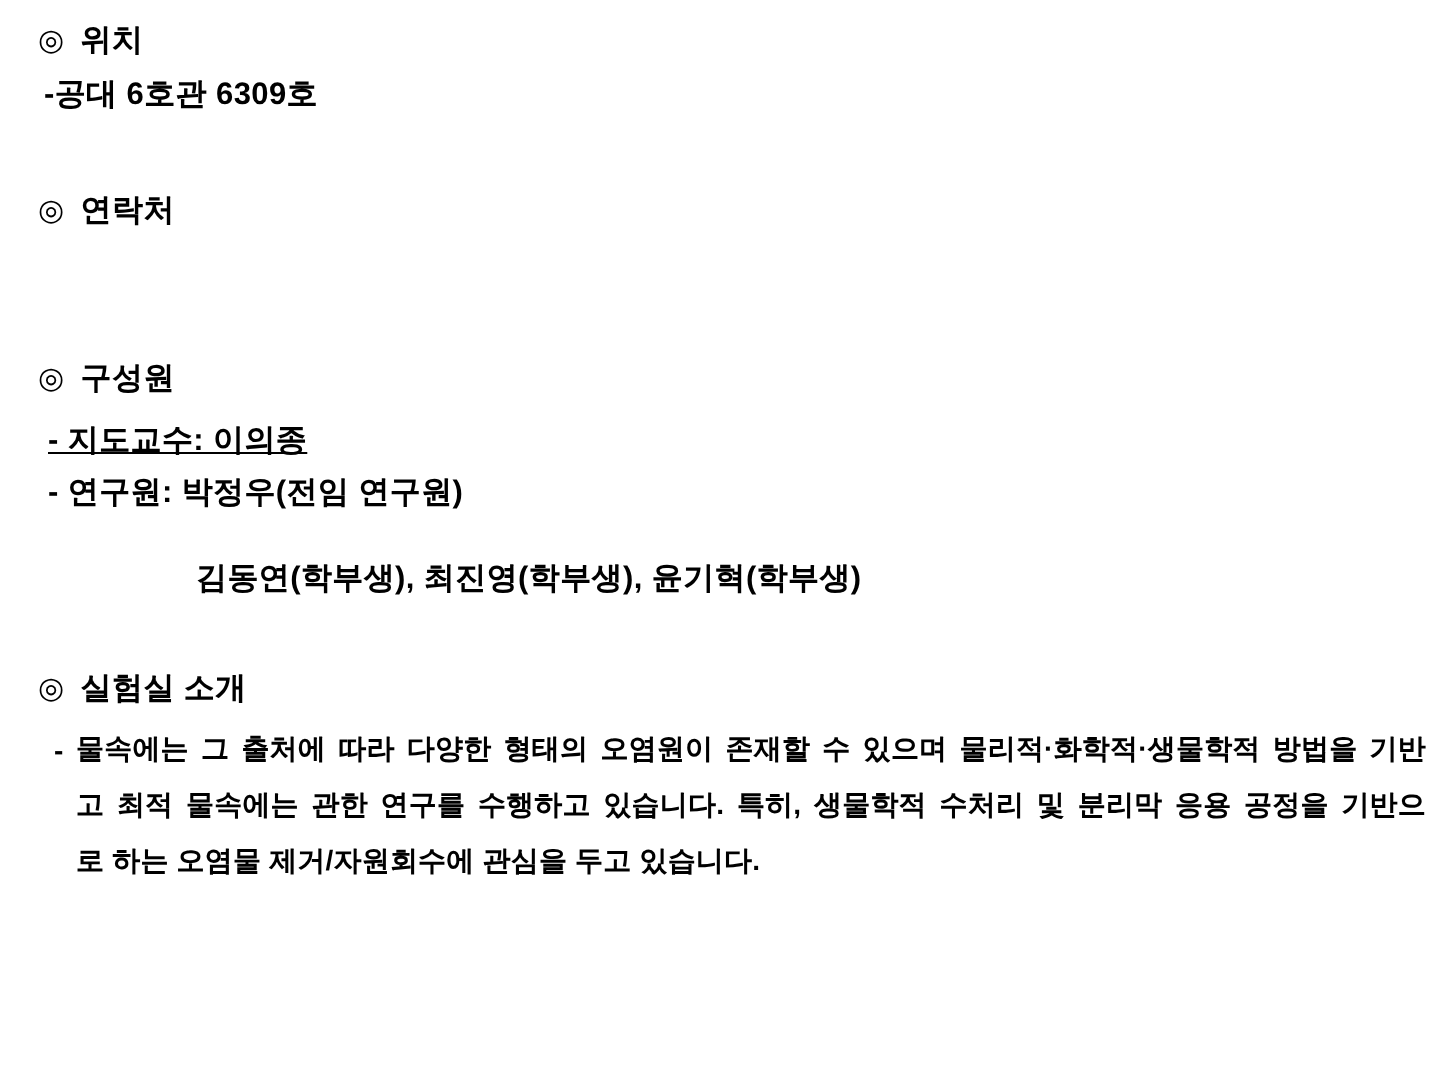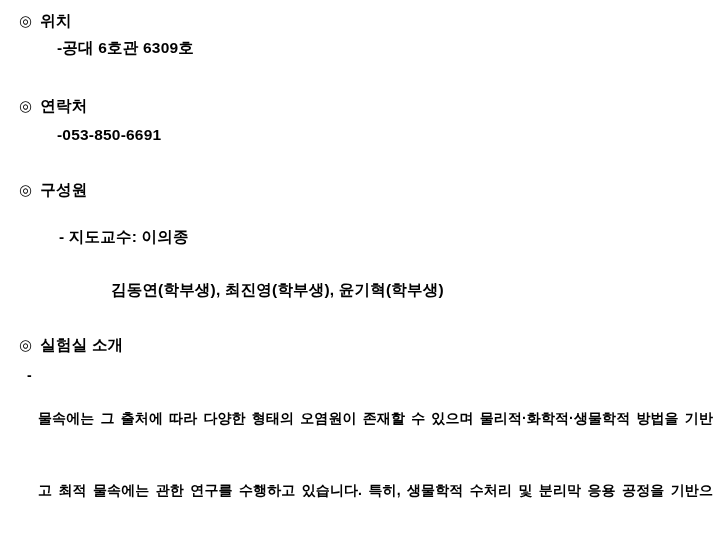--- a/index.html
+++ b/index.html
@@ -26,35 +26,33 @@
     letter-spacing: 0.2px;
   }
   .heading .marker {
     font-size: 15px;
     margin-right: 8px;
   }
   .item {
     font-size: 15.5px;
     line-height: 18px;
     letter-spacing: 0.2px;
-    margin-left: 35px;
   }
   .para {
     position: absolute;
     left: 38px;
     top: 360px;
     width: 675px;
   }
   .pline {
     height: 28px;
     line-height: 28px;
     font-size: 14px;
     white-space: normal;
     letter-spacing: 0.1px;
-    margin-top: 44px;
   }
   .pline.just {
     text-align: justify;
     text-align-last: justify;
     word-break: keep-all;
   }
   .pdash {
     font-size: 14px;
     line-height: 18px;
   }
@@ -67,32 +65,33 @@
   <div class="abs heading" style="top:12px; left:19px;">
     <span class="marker">◎</span>
     <span>위치</span>
   </div>
   <div class="abs item" style="top:39px; left:22px;">-공대 6호관 6309호</div>
 
   <div class="abs heading" style="top:97px; left:19px;">
     <span class="marker">◎</span>
     <span>연락처</span>
   </div>
-  <div class="abs item" style="top:126px; left:22px;">-053-850-6691</div>
 
   <div class="abs heading" style="top:181px; left:19px;">
     <span class="marker">◎</span>
     <span>구성원</span>
   </div>
-  <div class="abs item" style="top:228px; left:24px;">- 지도교수: 이의종</div>
-  <div class="abs item" style="top:281px; left:76px;">김동연(학부생), 최진영(학부생), 윤기혁(학부생)</div>
+  <div class="abs item" style="top:212px; left:24px;text-decoration:underline;">- 지도교수: 이의종</div>
+  <div class="abs item" style="top:238px; left:24px;">- 연구원: 박정우(전임 연구원)</div>
+  <div class="abs item" style="top:281px; left:98px;">김동연(학부생), 최진영(학부생), 윤기혁(학부생)</div>
 
   <div class="abs heading" style="top:336px; left:19px;">
     <span class="marker">◎</span>
     <span>실험실 소개</span>
   </div>
   <div class="abs pdash" style="top:366px; left:27px;">-</div>
   <div class="para">
     <div class="pline just">물속에는 그 출처에 따라 다양한 형태의 오염원이 존재할 수 있으며 물리적·화학적·생물학적 방법을 기반</div>
     <div class="pline just">고 최적 물속에는 관한 연구를 수행하고 있습니다. 특히, 생물학적 수처리 및 분리막 응용 공정을 기반으</div>
+    <div class="pline">로 하는 오염물 제거/자원회수에 관심을 두고 있습니다.</div>
   </div>
 
 </div>
 
 </body></html>

